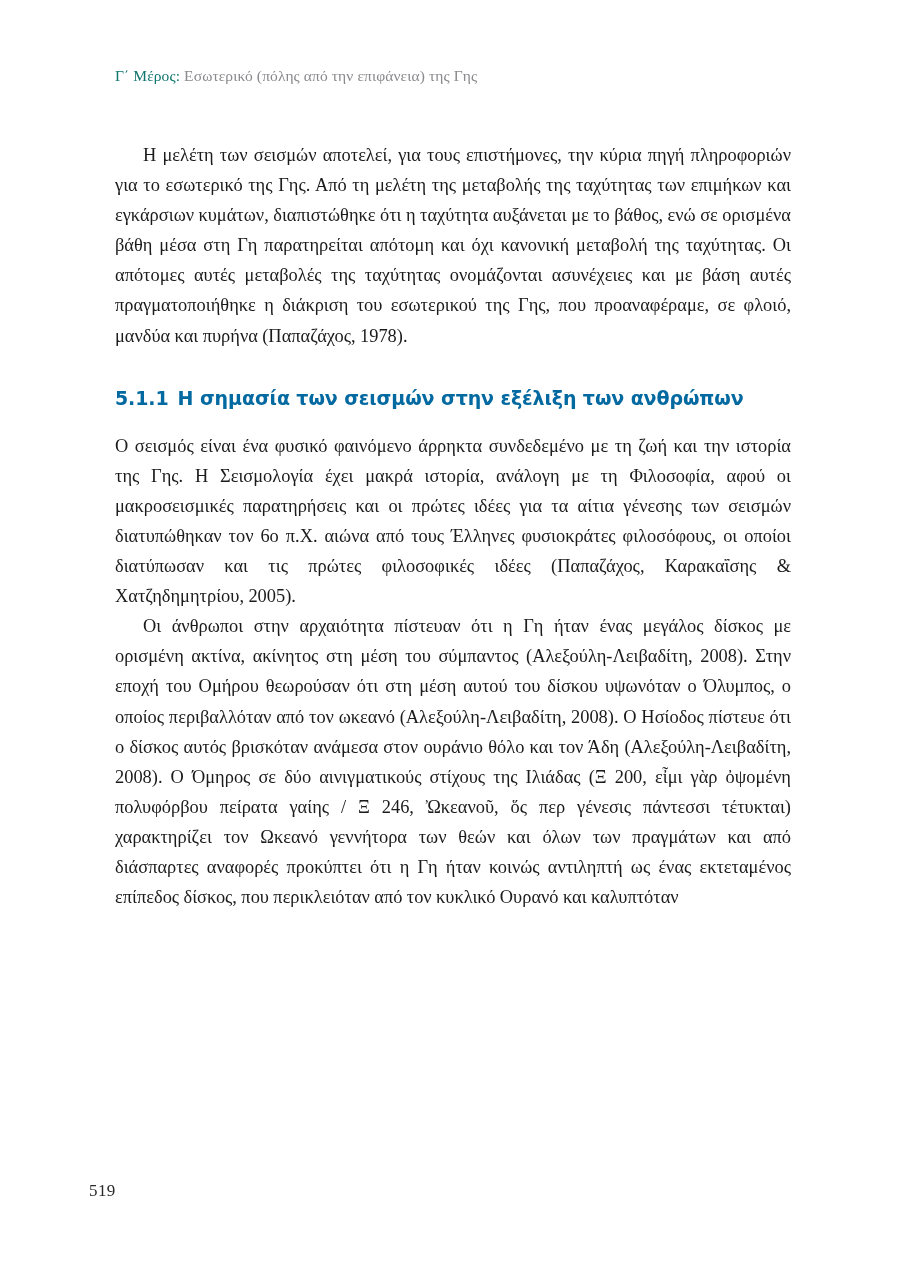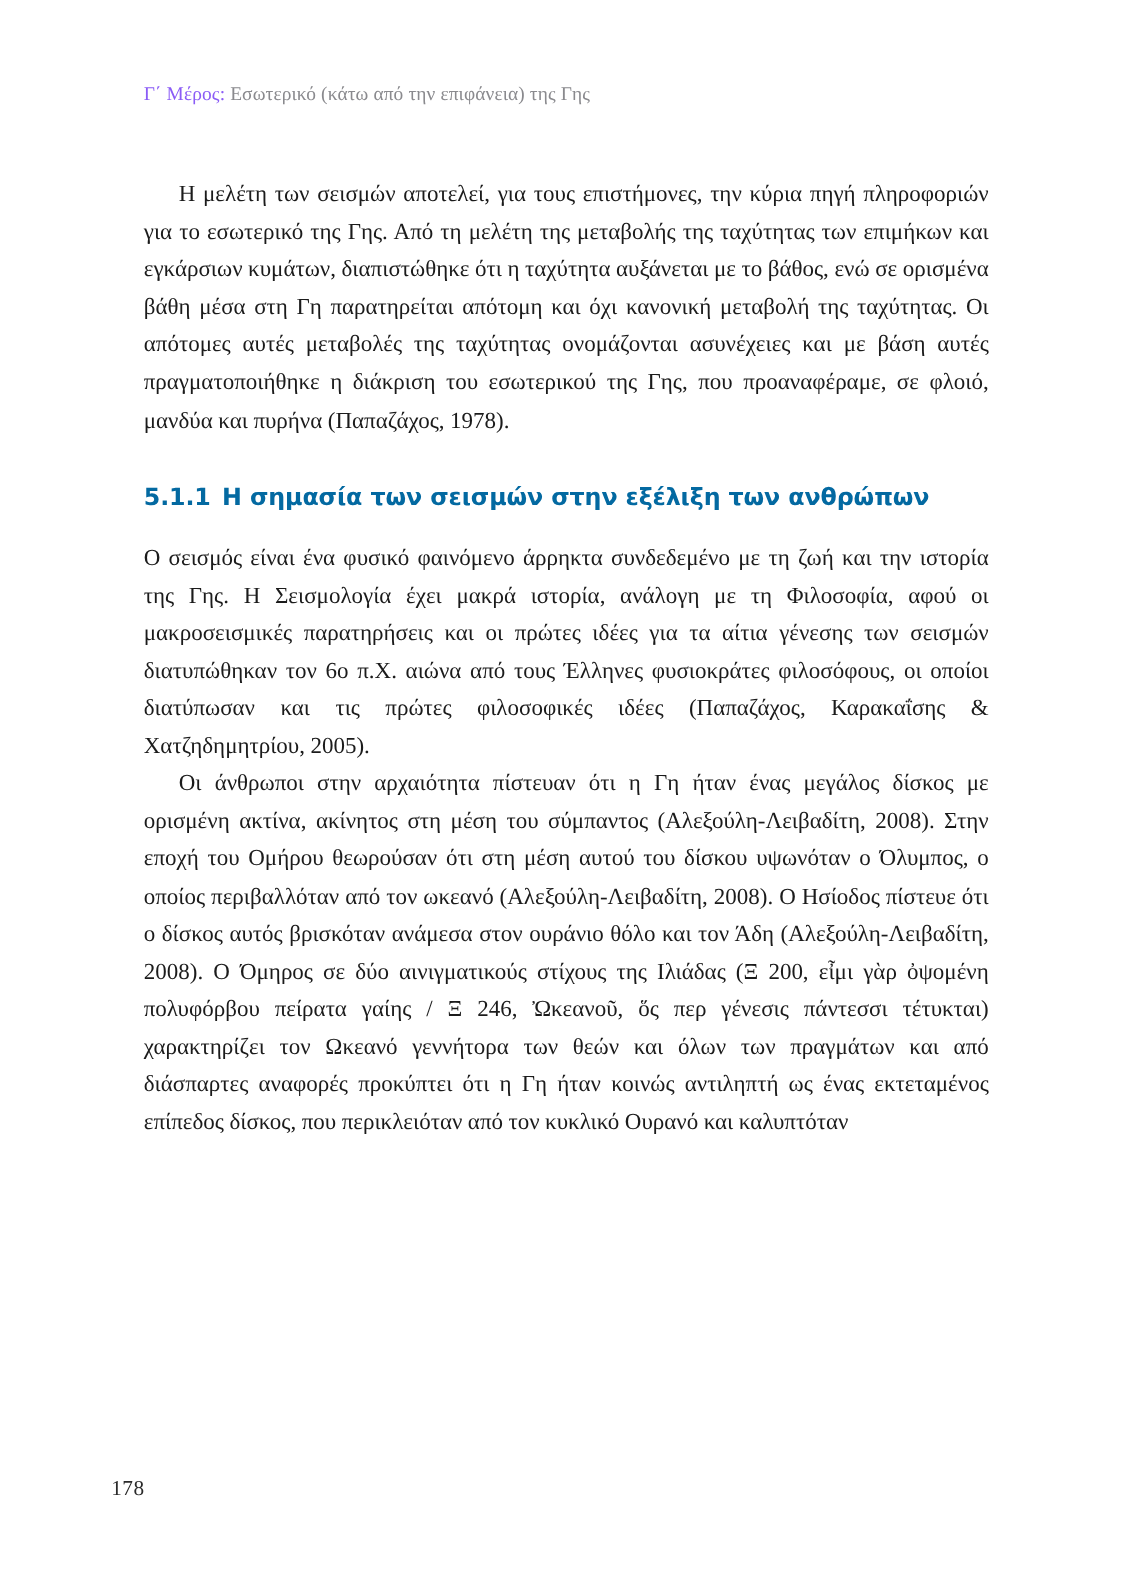--- a/index.html
+++ b/index.html
@@ -30,21 +30,21 @@
     left: 115px;
     top: 66px;
     width: 690px;
     font-size: 15.5px;
     line-height: 20px;
     letter-spacing: 0.1px;
     white-space: nowrap;
     color: #8a8a8e;
   }
   .running-header .part-label {
-    color: #8b5cf6;
+    color: #0f766e;
   }
 
   
   .text-column {
     position: absolute;
     left: 115px;
     top: 140px;
     width: 676px;
   }
 
@@ -99,21 +99,21 @@
     letter-spacing: 0.4px;
   }
 </style>
 </head>
 <body>
 
 <div class="page">
 
   <div class="running-header">
     <span class="part-label">Γ΄ Μέρος:</span>
-    <span>Εσωτερικό (κάτω από την επιφάνεια) της Γης</span>
+    <span>Εσωτερικό (πόλης από την επιφάνεια) της Γης</span>
   </div>
 
   <div class="text-column">
 
 
     <p class="body-par indent">Η μελέτη των σεισμών αποτελεί, για τους επιστήμονες, την κύρια πηγή πληροφοριών για το εσωτερικό της Γης. Από τη μελέτη της μεταβολής της ταχύτητας των επιμήκων και εγκάρσιων κυμάτων, διαπιστώθηκε ότι η ταχύτητα αυξάνεται με το βάθος, ενώ σε ορισμένα βάθη μέσα στη Γη παρατηρείται απότομη και όχι κανονική μεταβολή της ταχύτητας. Οι απότομες αυτές μεταβολές της ταχύτητας ονομάζονται ασυνέχειες και με βάση αυτές πραγματοποιήθηκε η διάκριση του εσωτερικού της Γης, που προαναφέραμε, σε φλοιό, μανδύα και πυρήνα (Παπαζάχος, 1978).</p>
 
     <div class="block-gap-heading-top"></div>
 
     <h2 class="section-heading">
@@ -123,15 +123,15 @@
     <div class="block-gap-heading-bottom"></div>
 
     <p class="body-par">Ο σεισμός είναι ένα φυσικό φαινόμενο άρρηκτα συνδεδεμένο με τη ζωή και την ιστορία της Γης. Η Σεισμολογία έχει μακρά ιστορία, ανάλογη με τη Φιλοσοφία, αφού οι μακροσεισμικές παρατηρήσεις και οι πρώτες ιδέες για τα αίτια γένεσης των σεισμών διατυπώθηκαν τον 6ο π.Χ. αιώνα από τους Έλληνες φυσιοκράτες φιλοσόφους, οι οποίοι διατύπωσαν και τις πρώτες φιλοσοφικές ιδέες (Παπαζάχος, Καρακαΐσης &amp; Χατζηδημητρίου, 2005).</p>
 
     <p class="body-par indent">
       <span>Οι άνθρωποι στην αρχαιότητα πίστευαν ότι η Γη ήταν ένας μεγάλος δίσκος με ορισμένη ακτίνα, ακίνητος στη μέση του σύμπαντος (Αλεξούλη-Λειβαδίτη, 2008). Στην εποχή του Ομήρου θεωρούσαν ότι στη μέση αυτού του δίσκου υψωνόταν ο Όλυμπος, ο οποίος περιβαλλόταν από τον ωκεανό (Αλεξούλη-Λειβαδίτη, 2008). Ο Ησίοδος πίστευε ότι ο δίσκος αυτός βρισκόταν ανάμεσα στον ουράνιο θόλο και τον Άδη (Αλεξούλη-Λειβαδίτη, 2008). Ο Όμηρος σε δύο αινιγματικούς στίχους της </span><span class="italic-title">Ιλιάδας</span><span> (Ξ 200, εἶμι γὰρ ὀψομένη πολυφόρβου πείρατα γαίης / Ξ 246, Ὠκεανοῦ, ὅς περ γένεσις πάντεσσι τέτυκται) χαρακτηρίζει τον Ωκεανό γεννήτορα των θεών και όλων των πραγμάτων και από διάσπαρτες αναφορές προκύπτει ότι η Γη ήταν κοινώς αντιληπτή ως ένας εκτεταμένος επίπεδος δίσκος, που περικλειόταν από τον κυκλικό Ουρανό και καλυπτόταν</span>
     </p>
 
   </div>
 
-  <div class="folio">178</div>
+  <div class="folio">519</div>
 
 </div>
 
 </body></html>

